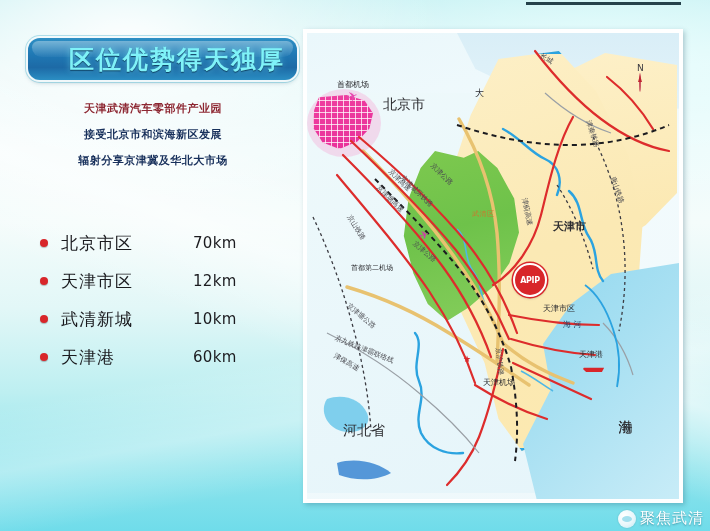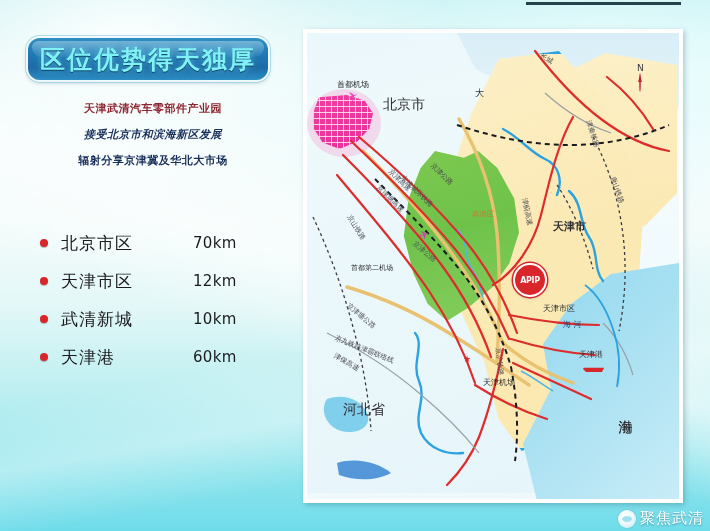--- a/index.html
+++ b/index.html
@@ -73,20 +73,21 @@
     border-radius: 12px;
     background: linear-gradient(180deg, #2e8fc4 0%, #1f78b4 40%, #1d6aa6 70%, #2b8ec3 100%);
     box-shadow:
       0 0 0 2px rgba(255,255,255,0.85),
       0 0 0 3px rgba(120,200,220,0.55),
       0 2px 5px rgba(20,70,100,0.35);
     display: flex;
     align-items: center;
     justify-content: center;
     overflow: hidden;
+    padding-left: 29px;
   }
   .title-banner::after {
     content: "";
     position: absolute;
     left: 4px; right: 4px; top: 3px; height: 16px;
     border-radius: 9px 9px 14px 14px;
     background: linear-gradient(180deg, rgba(255,255,255,0.35), rgba(255,255,255,0.04));
     pointer-events: none;
   }
   .title-text {
@@ -111,21 +112,21 @@
   .headline .ln {
     font-family: "DejaVu Serif", "Liberation Serif", serif;
     font-weight: bold;
     font-size: 11px;
     line-height: 26px;
     letter-spacing: 0.5px;
     white-space: nowrap;
     text-shadow: 0 1px 0 rgba(255,255,255,0.75);
   }
   .headline .ln1 { color: #8c2732; }
-  .headline .ln2 { color: #18315c; font-style: italic; }
+  .headline .ln2 { color: #18315c; }
   .headline .ln3 { color: #18315c; }
 
   .dist-list {
     position: absolute;
     left: 40px;
     top: 224px;
     width: 240px;
   }
   .dist-row {
     display: flex;
@@ -544,21 +545,21 @@
 
       <div class="mlabel s11" style="left:246px; top:188px;">天津市</div>
       <div class="mlabel s8" style="left:236px; top:272px;">天津市区</div>
       <div class="mlabel s8" style="left:176px; top:346px;">天津机场</div>
 
       <div class="mlabel s8" style="left:256px; top:288px; color:#20456b;">海 河</div>
 
       <div class="mlabel s8" style="left:272px; top:318px;">天津港</div>
       <div class="ship" style="left:276px; top:330px;"></div>
 
-      <div class="mlabel s10" style="left:36px;  top:369px;">河北省</div>
+      <div class="mlabel s10" style="left:36px;  top:390px;">河北省</div>
       <div class="mlabel s10 vert" style="left:312px; top:376px;">渤海</div>
       <div class="mlabel s9" style="left:168px; top:56px;">大</div>
 
       <div class="rail-label" style="left:46px;  top:180px; transform:rotate(58deg);">京山铁路</div>
       <div class="rail-label" style="left:86px;  top:134px; transform:rotate(44deg);">京津高速</div>
       <div class="rail-label" style="left:98px;  top:140px; transform:rotate(44deg);">京津城际铁路</div>
       <div class="rail-label" style="left:74px;  top:150px; transform:rotate(44deg);">京津塘高速</div>
       <div class="rail-label" style="left:128px; top:128px; transform:rotate(44deg);">京津公路</div>
       <div class="rail-label" style="left:110px; top:206px; transform:rotate(40deg);">京津公路</div>
       <div class="rail-label" style="left:196px; top:314px; transform:rotate(84deg);">京沪铁路</div>

